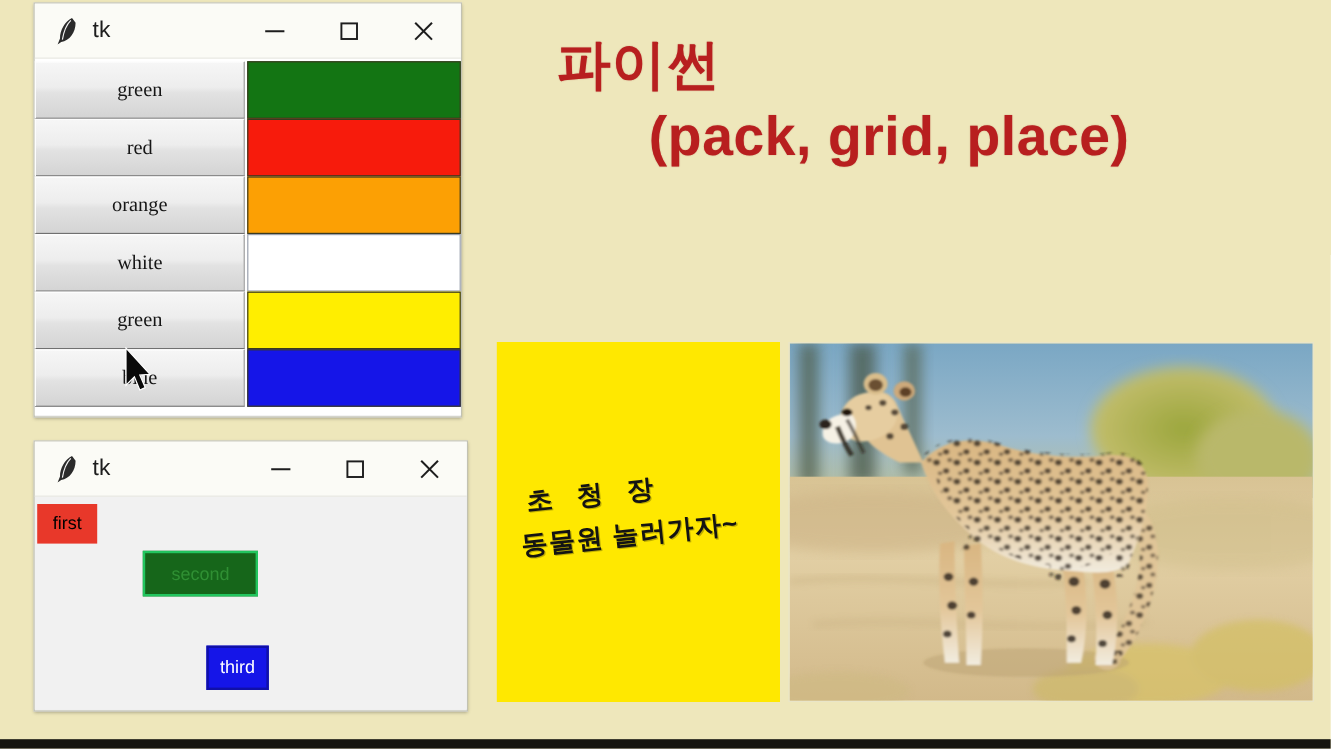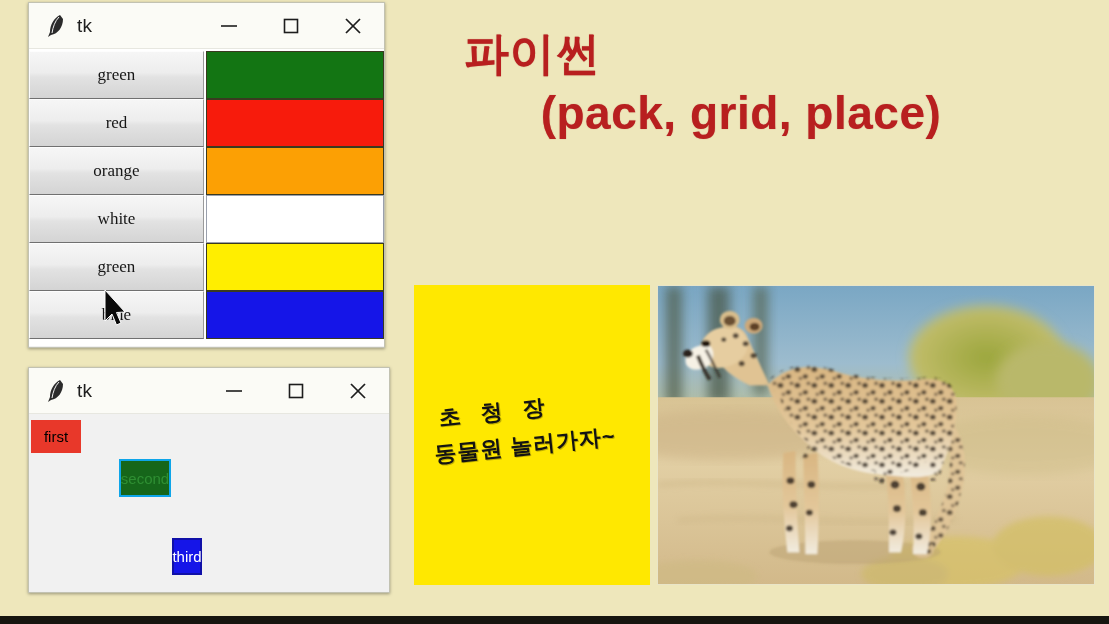--- a/index.html
+++ b/index.html
@@ -128,22 +128,22 @@
   .place-lbl {
     position: absolute;
     font-size: 15px;
     font-family: "Liberation Sans", sans-serif;
     display: flex;
     align-items: center;
     justify-content: center;
     line-height: 1;
   }
   #lbl-first  { left: 2px;   top: 6px;   width: 50px;  height: 33px; background:#e8382a; color:#f0c6c0; }
-  #lbl-second { left: 90px;  top: 45px;  width: 52px;  height: 38px; background:#16661a; color:#2f8f33; border:2px solid #0ea5e9; }
-  #lbl-third  { left: 143px; top: 124px; width: 30px;  height: 37px; background:#1515e8; color:#ffffff; border:2px solid #1010a8; }
+  #lbl-second { left: 90px;  top: 45px;  width: 96px;  height: 38px; background:#16661a; color:#2f8f33; border:2px solid #22c55e; }
+  #lbl-third  { left: 143px; top: 124px; width: 52px;  height: 37px; background:#1515e8; color:#ffffff; border:2px solid #1010a8; }
 
   
   .cursor { position: absolute; pointer-events: none; }
   #cursor-pack  { left: 74px; top: 286px; }
 
   
   #title-block {
     position: absolute;
     left: 432px; top: 26px;
     width: 660px;

